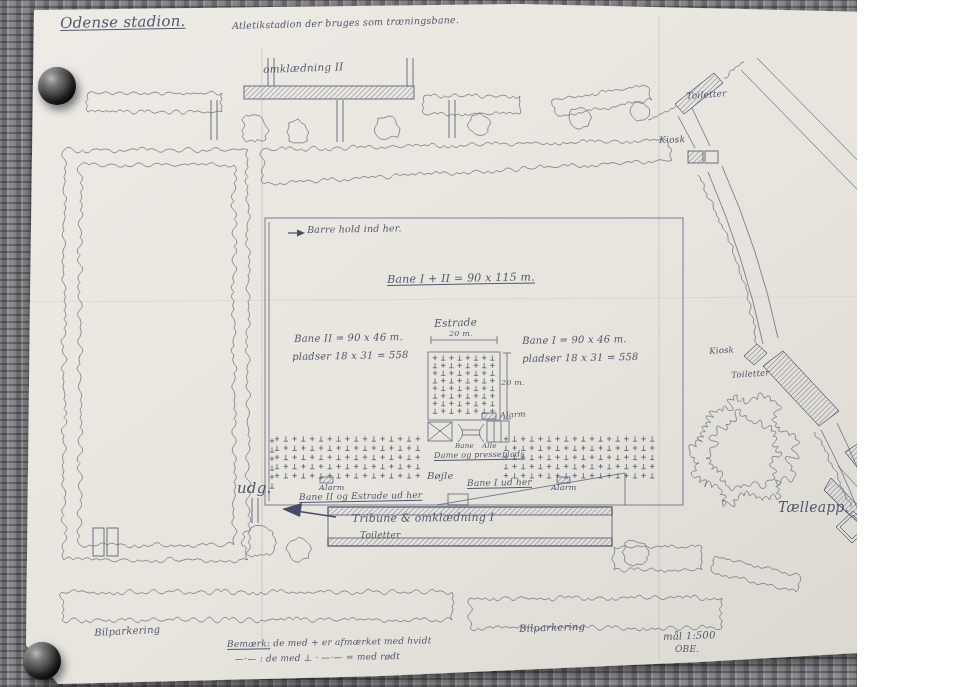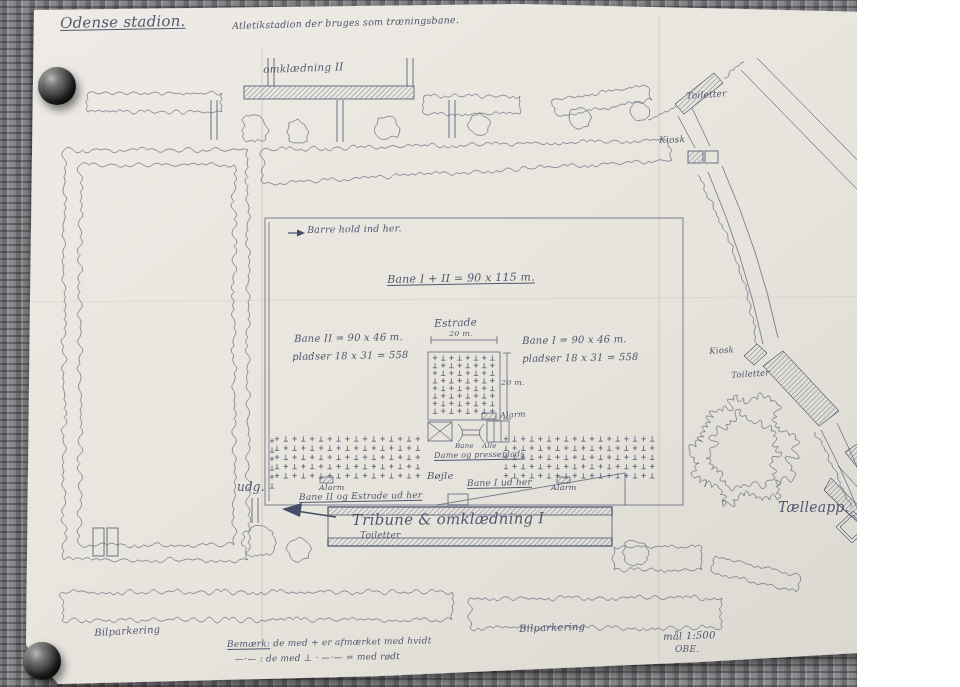--- a/index.html
+++ b/index.html
@@ -182,22 +182,22 @@
   <span class="lbl" style="left:501px;top:379px;font-size:8px;">20 m.</span>
   <span class="lbl" style="left:500px;top:412px;font-size:8px;transform:rotate(-3deg);">Alarm</span>
   <span class="lbl" style="left:427px;top:443px;font-size:10px;margin-top:28px;">Bøjle</span>
   <span class="lbl" style="left:455px;top:443px;font-size:7px;">Bane</span>
   <span class="lbl" style="left:482px;top:443px;font-size:7px;">Alle</span>
   <span class="lbl ul" style="left:434px;top:452px;font-size:8px;transform:rotate(-1deg);">Dame og presseplads</span>
   <span class="lbl" style="left:319px;top:484px;font-size:8px;">Alarm</span>
   <span class="lbl ul" style="left:299px;top:493px;font-size:9px;transform:rotate(-1deg);">Bane II og Estrade ud her</span>
   <span class="lbl ul" style="left:467px;top:479px;font-size:9px;transform:rotate(-1deg);">Bane I ud her</span>
   <span class="lbl" style="left:551px;top:484px;font-size:8px;">Alarm</span>
-  <span class="lbl" style="left:237px;top:481px;font-size:12px;">udg.</span>
-  <span class="lbl" style="left:352px;top:513px;font-size:15px;transform:rotate(-.5deg);">Tribune &amp; omklædning I</span>
+  <span class="lbl" style="left:237px;top:481px;font-size:15px;">udg.</span>
+  <span class="lbl" style="left:352px;top:513px;font-size:11px;transform:rotate(-.5deg);">Tribune &amp; omklædning I</span>
   <span class="lbl" style="left:360px;top:531px;font-size:9px;">Toiletter</span>
   <span class="lbl" style="left:709px;top:347px;font-size:8.5px;transform:rotate(-4deg);">Kiosk</span>
   <span class="lbl" style="left:731px;top:371px;font-size:8.5px;transform:rotate(-4deg);">Toiletter</span>
   <span class="lbl" style="left:859px;top:485px;font-size:10px;margin-top:44px;">ud.</span>
   <span class="lbl" style="left:778px;top:500px;font-size:14px;">Tælleapp.</span>
   <span class="lbl ul" style="left:871px;top:536px;font-size:8.5px;transform:rotate(7deg);">Hovedindgang</span>
   <span class="lbl" style="left:94px;top:628px;font-size:10px;transform:rotate(-3deg);">Bilparkering</span>
   <span class="lbl" style="left:519px;top:624px;font-size:10px;transform:rotate(-2deg);">Bilparkering</span>
   <span class="lbl" style="left:227px;top:640px;font-size:9px;transform:rotate(-1deg);"><span class="ul">Bemærk:</span>&nbsp;<span>de med + er afmærket med hvidt</span></span>
   <span class="lbl" style="left:235px;top:655px;font-size:9px;transform:rotate(-1deg);">—·— : de med ⊥ · —·— = med rødt</span>

